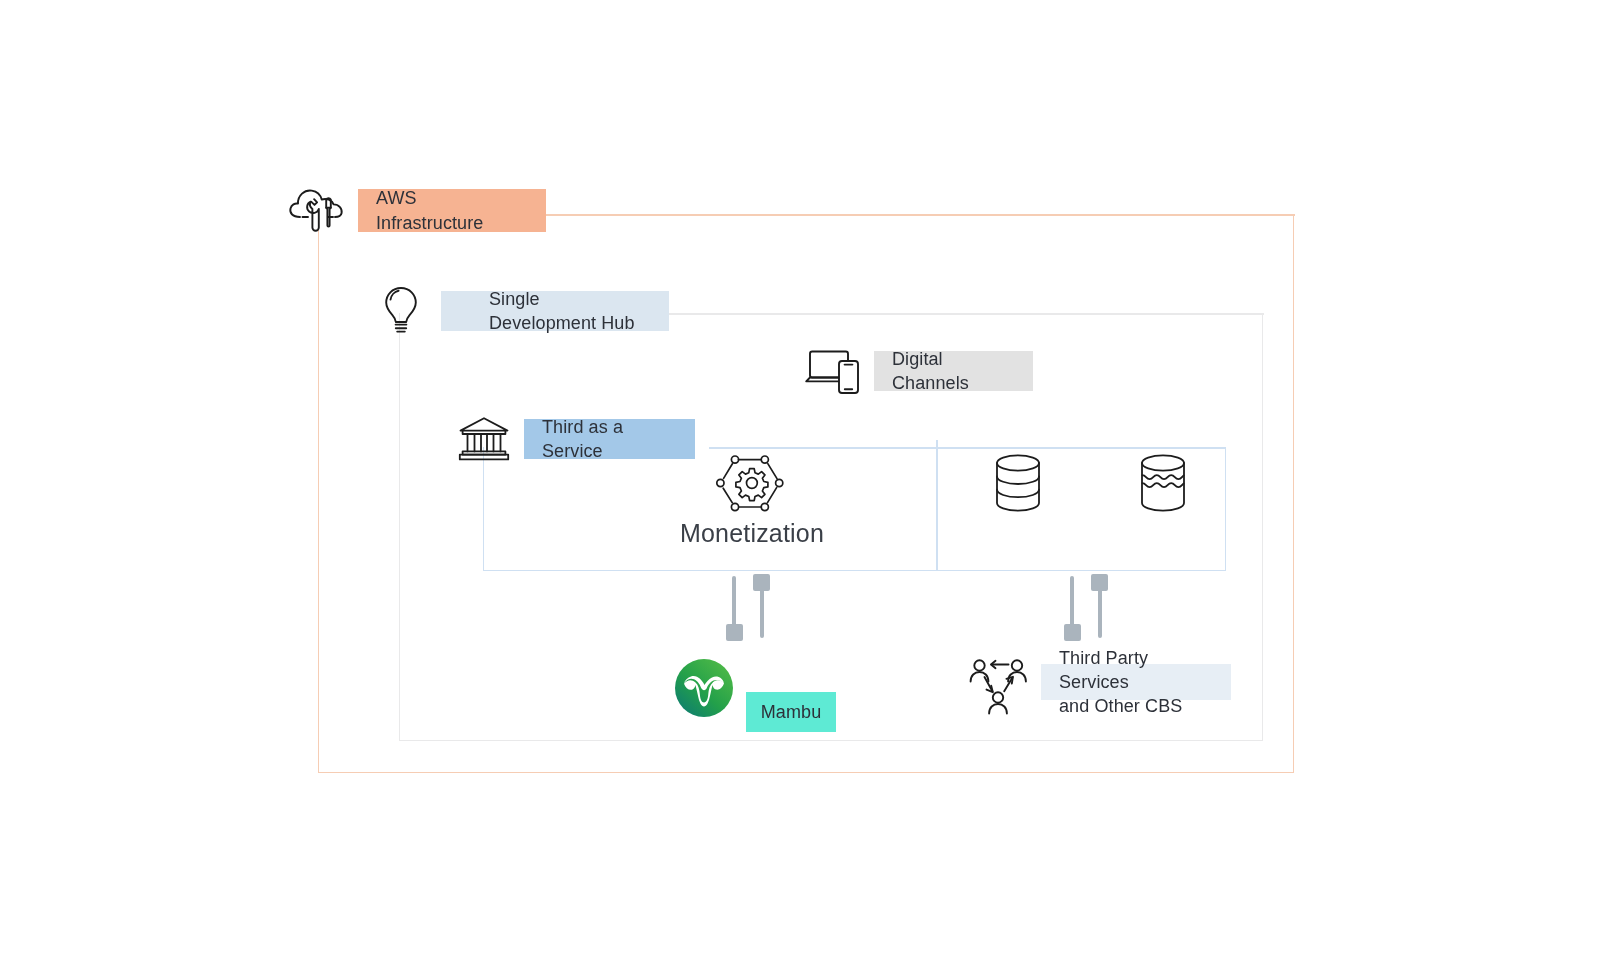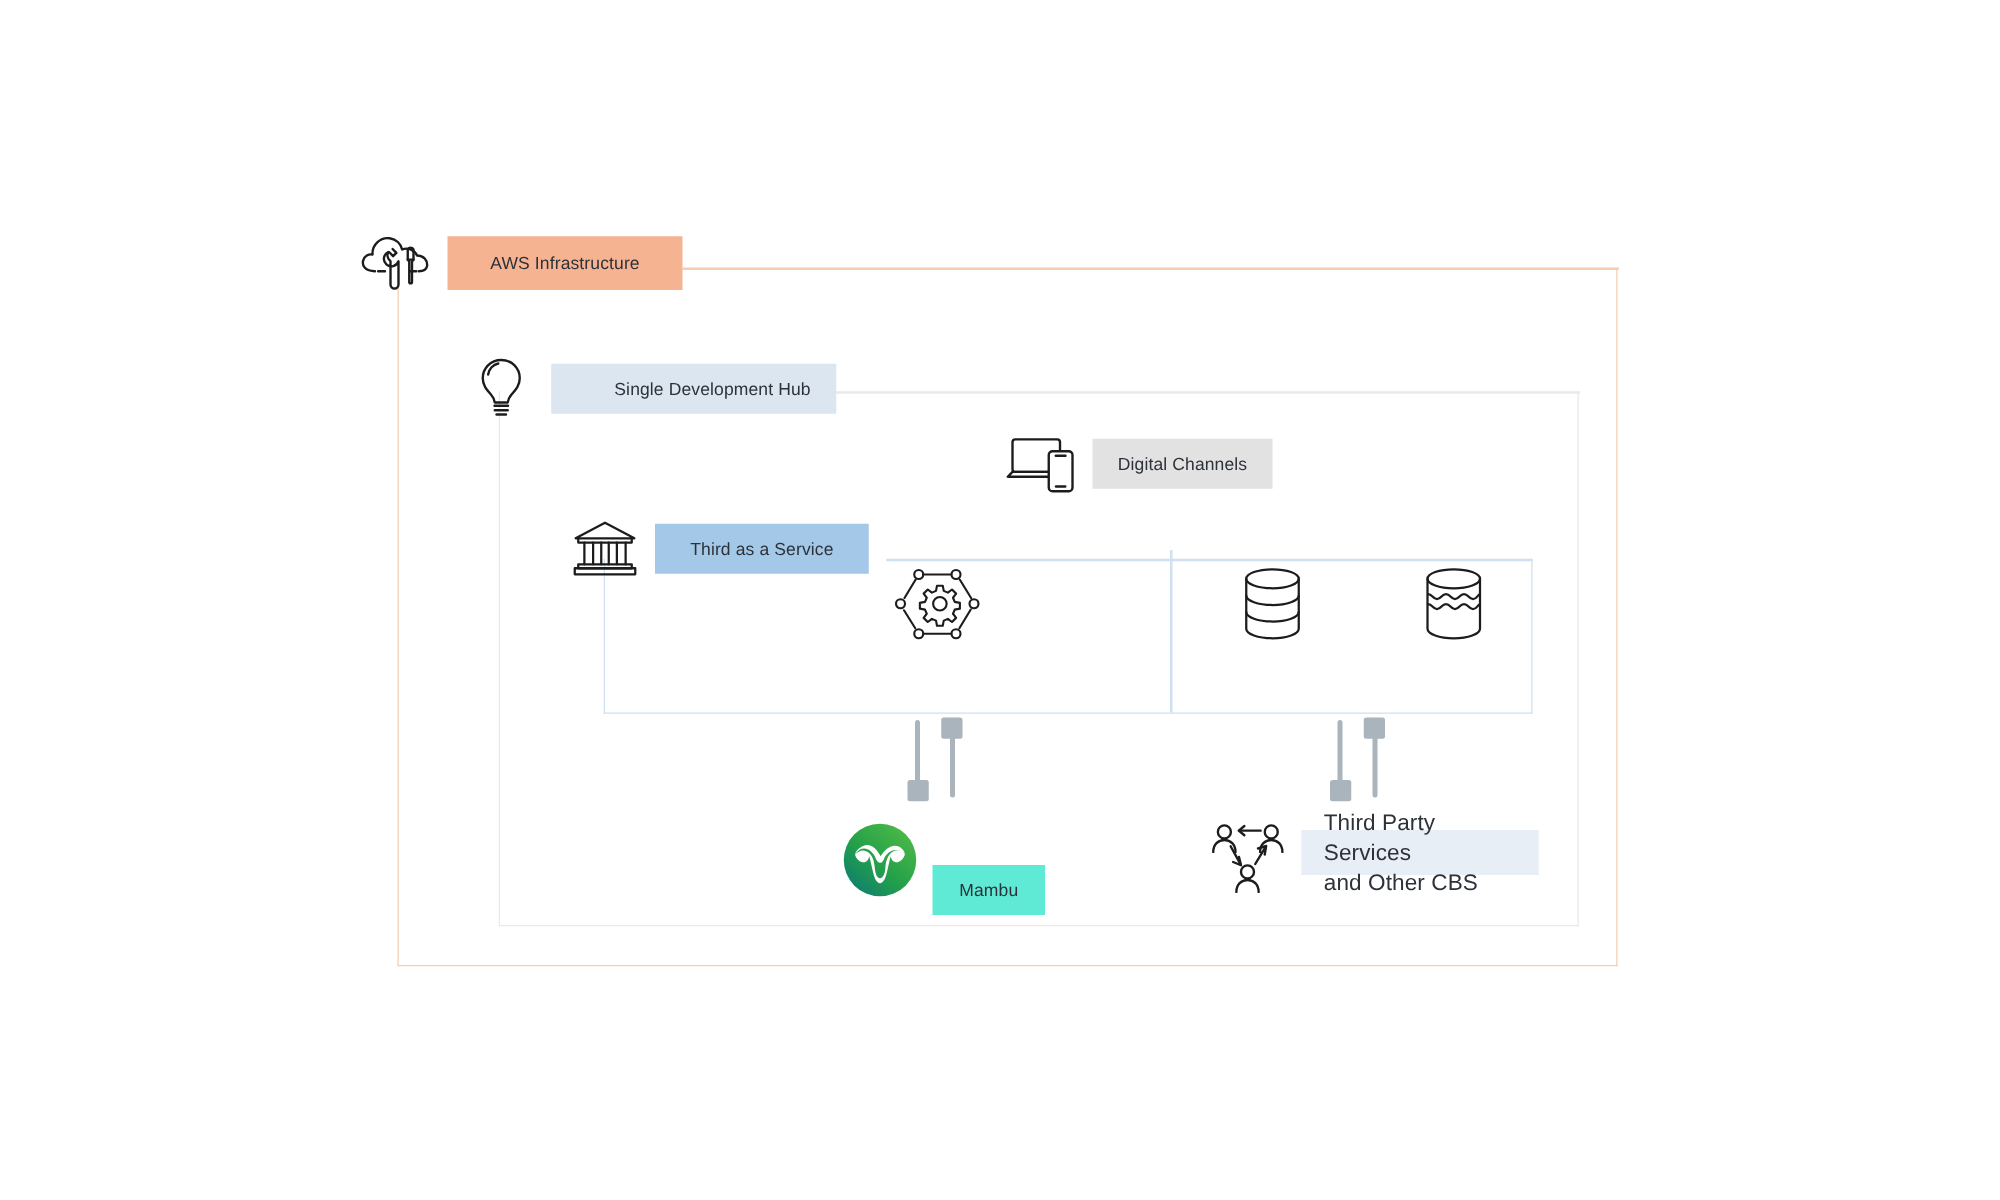--- a/index.html
+++ b/index.html
@@ -40,21 +40,21 @@
     background: #cfe0f2;
     width: 1.5px;
   }
 
   
   .badge {
     display: flex;
     align-items: center;
     justify-content: center;
     box-sizing: border-box;
-    font-size: 14px;
+    font-size: 18px;
     letter-spacing: 0.1px;
     color: #2d3139;
     line-height: 1.35;
     white-space: pre-line;
     text-align: left;
     padding: 0 18px;
   }
   .badge.left-align { justify-content: flex-start; }
 
   
@@ -130,21 +130,21 @@
     <svg viewBox="0 0 62 52" width="62" height="52">
       <g fill="none" stroke="#1c1c1c" stroke-width="1.9" stroke-linecap="round" stroke-linejoin="round">
         <rect x="7" y="6.5" width="38" height="26" rx="2.2"></rect>
         <path d="M3.2 36.4 L48.8 36.4 L45 32.5 L7 32.5 Z"></path>
         <rect x="36" y="16" width="19" height="32" rx="3" fill="#ffffff"></rect>
         <path d="M41.6 19.6 L49.4 19.6"></path>
         <path d="M41.8 44.2 L49.2 44.2"></path>
       </g>
     </svg>
   </div>
-  <div class="abs badge" style="left:874px; top:351px; width:144px; height:40px; background:#e2e2e2;">
+  <div class="abs badge" style="left:874px; top:351px; width:159px; height:40px; background:#e2e2e2;">
     <span>Digital Channels</span>
   </div>
 
   <div class="abs frame-baas" style="left:483px; top:447px; width:743px; height:124px; border-top:none;"></div>
   <div class="abs" style="left:709px; top:447px; width:517px; height:1.5px; background:#cfe0f2;"></div>
   <div class="abs divider-v" style="left:936px; top:440px; width:1.5px; height:130px;"></div>
 
   <div class="abs" style="left:457px; top:415px; width:54px; height:48px;">
     <svg viewBox="0 0 54 48" width="54" height="48">
       <g fill="none" stroke="#1c1c1c" stroke-width="1.8" stroke-linecap="round" stroke-linejoin="round">
@@ -176,20 +176,21 @@
         <circle cx="65.2" cy="33" r="3.6"></circle>
         <circle cx="50.8" cy="57" r="3.6"></circle>
         <circle cx="21" cy="57" r="3.6"></circle>
         <circle cx="6.4" cy="33" r="3.6"></circle>
 
         <path d="M36 18.6 l4.6 0 l0.8 4.1 l3.3 1.4 l3.3 -2.5 l3.3 3.3 l-2.5 3.3 l1.4 3.3 l4.1 0.8 l0 4.6 l-4.1 0.8 l-1.4 3.3 l2.5 3.3 l-3.3 3.3 l-3.3 -2.5 l-3.3 1.4 l-0.8 4.1 l-4.6 0 l-0.8 -4.1 l-3.3 -1.4 l-3.3 2.5 l-3.3 -3.3 l2.5 -3.3 l-1.4 -3.3 l-4.1 -0.8 l0 -4.6 l4.1 -0.8 l1.4 -3.3 l-2.5 -3.3 l3.3 -3.3 l3.3 2.5 l3.3 -1.4 Z" transform="translate(-0.4,0)"></path>
         <circle cx="37.9" cy="33" r="5.4"></circle>
       </g>
     </svg>
   </div>
+  <div class="abs plain-label" style="left:612px; top:519px; width:280px;">Monetization</div>
 
   <div class="abs" style="left:992px; top:452px; width:52px; height:62px;">
     <svg viewBox="0 0 52 62" width="52" height="62">
       <g fill="none" stroke="#1c1c1c" stroke-width="1.8" stroke-linecap="round" stroke-linejoin="round">
         <ellipse cx="26" cy="11" rx="21" ry="7.6"></ellipse>
         <path d="M5 11 L5 51 C5 55.2 14.4 58.6 26 58.6 C37.6 58.6 47 55.2 47 51 L47 11"></path>
         <path d="M5 24.4 C5 28.6 14.4 32 26 32 C37.6 32 47 28.6 47 24.4"></path>
         <path d="M5 37.6 C5 41.8 14.4 45.2 26 45.2 C37.6 45.2 47 41.8 47 37.6"></path>
       </g>
     </svg>

